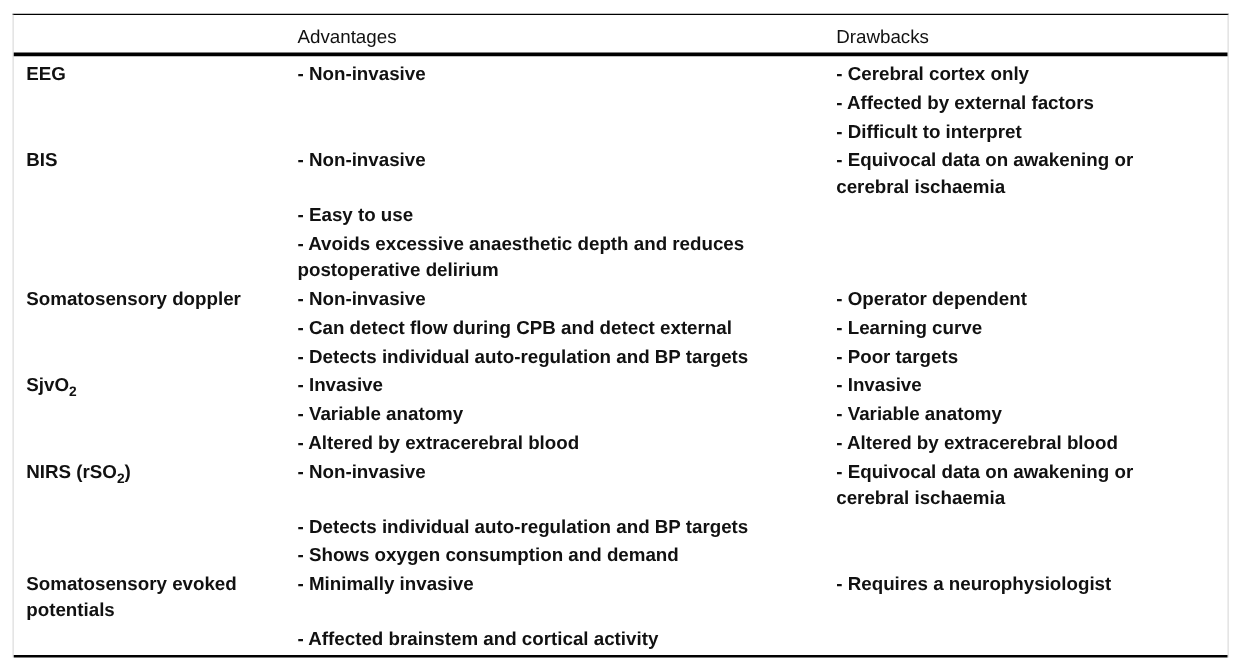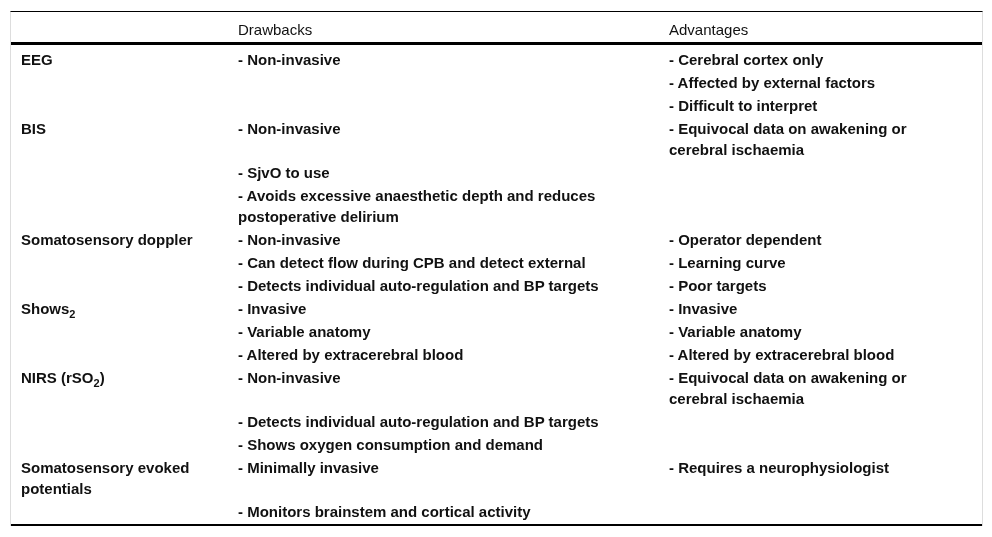--- a/index.html
+++ b/index.html
@@ -51,22 +51,22 @@
     line-height: 0;
   }
 </style>
 </head>
 <body>
 
 <div class="table">
 
   <div class="grid3 header-row">
     <div class="cell label-cell"></div>
+    <div class="cell">Advantages</div>
     <div class="cell draw-cell">Drawbacks</div>
-    <div class="cell">Advantages</div>
   </div>
 
   <div class="tbody">
 
     <div class="grid3 subrow">
       <div class="cell label-cell"><span>EEG</span><span class="subscript"></span><span></span></div>
       <div class="cell">
           <div class="line">- Non-invasive</div>
         </div>
       <div class="cell draw-cell">
@@ -94,21 +94,21 @@
           <div class="line">- Non-invasive</div>
         </div>
       <div class="cell draw-cell">
           <div class="line">- Equivocal data on awakening or</div>
           <div class="line">cerebral ischaemia</div>
         </div>
     </div>
     <div class="grid3 subrow">
       <div class="cell label-cell"></div>
       <div class="cell">
-          <div class="line">- SjvO to use</div>
+          <div class="line">- Easy to use</div>
         </div>
       <div class="cell draw-cell"></div>
     </div>
     <div class="grid3 subrow">
       <div class="cell label-cell"></div>
       <div class="cell">
           <div class="line">- Avoids excessive anaesthetic depth and reduces</div>
           <div class="line">postoperative delirium</div>
         </div>
       <div class="cell draw-cell"></div>
@@ -136,21 +136,21 @@
       <div class="cell label-cell"></div>
       <div class="cell">
           <div class="line">- Detects individual auto-regulation and BP targets</div>
         </div>
       <div class="cell draw-cell">
           <div class="line">- Poor targets</div>
         </div>
     </div>
 
     <div class="grid3 subrow">
-      <div class="cell label-cell"><span>Shows</span><span class="subscript">2</span><span></span></div>
+      <div class="cell label-cell"><span>SjvO</span><span class="subscript">2</span><span></span></div>
       <div class="cell">
           <div class="line">- Invasive</div>
         </div>
       <div class="cell draw-cell">
           <div class="line">- Invasive</div>
         </div>
     </div>
     <div class="grid3 subrow">
       <div class="cell label-cell"></div>
       <div class="cell">
@@ -200,19 +200,19 @@
       <div class="cell">
           <div class="line">- Minimally invasive</div>
         </div>
       <div class="cell draw-cell">
           <div class="line">- Requires a neurophysiologist</div>
         </div>
     </div>
     <div class="grid3 subrow">
       <div class="cell label-cell"></div>
       <div class="cell">
-          <div class="line">- Monitors brainstem and cortical activity</div>
+          <div class="line">- Affected brainstem and cortical activity</div>
         </div>
       <div class="cell draw-cell"></div>
     </div>
 
   </div>
 </div>
 
 </body></html>

